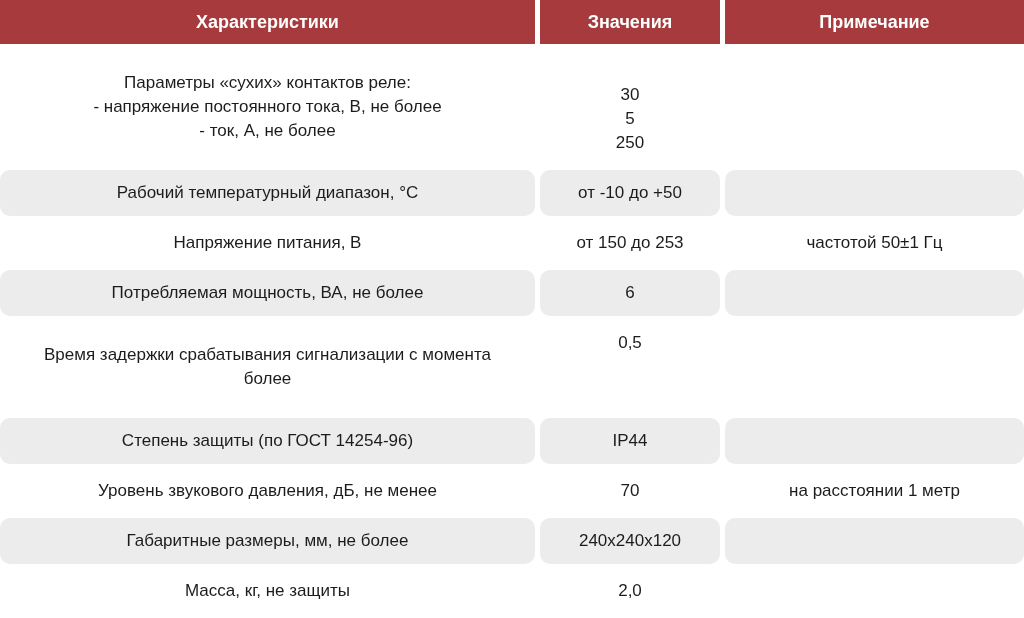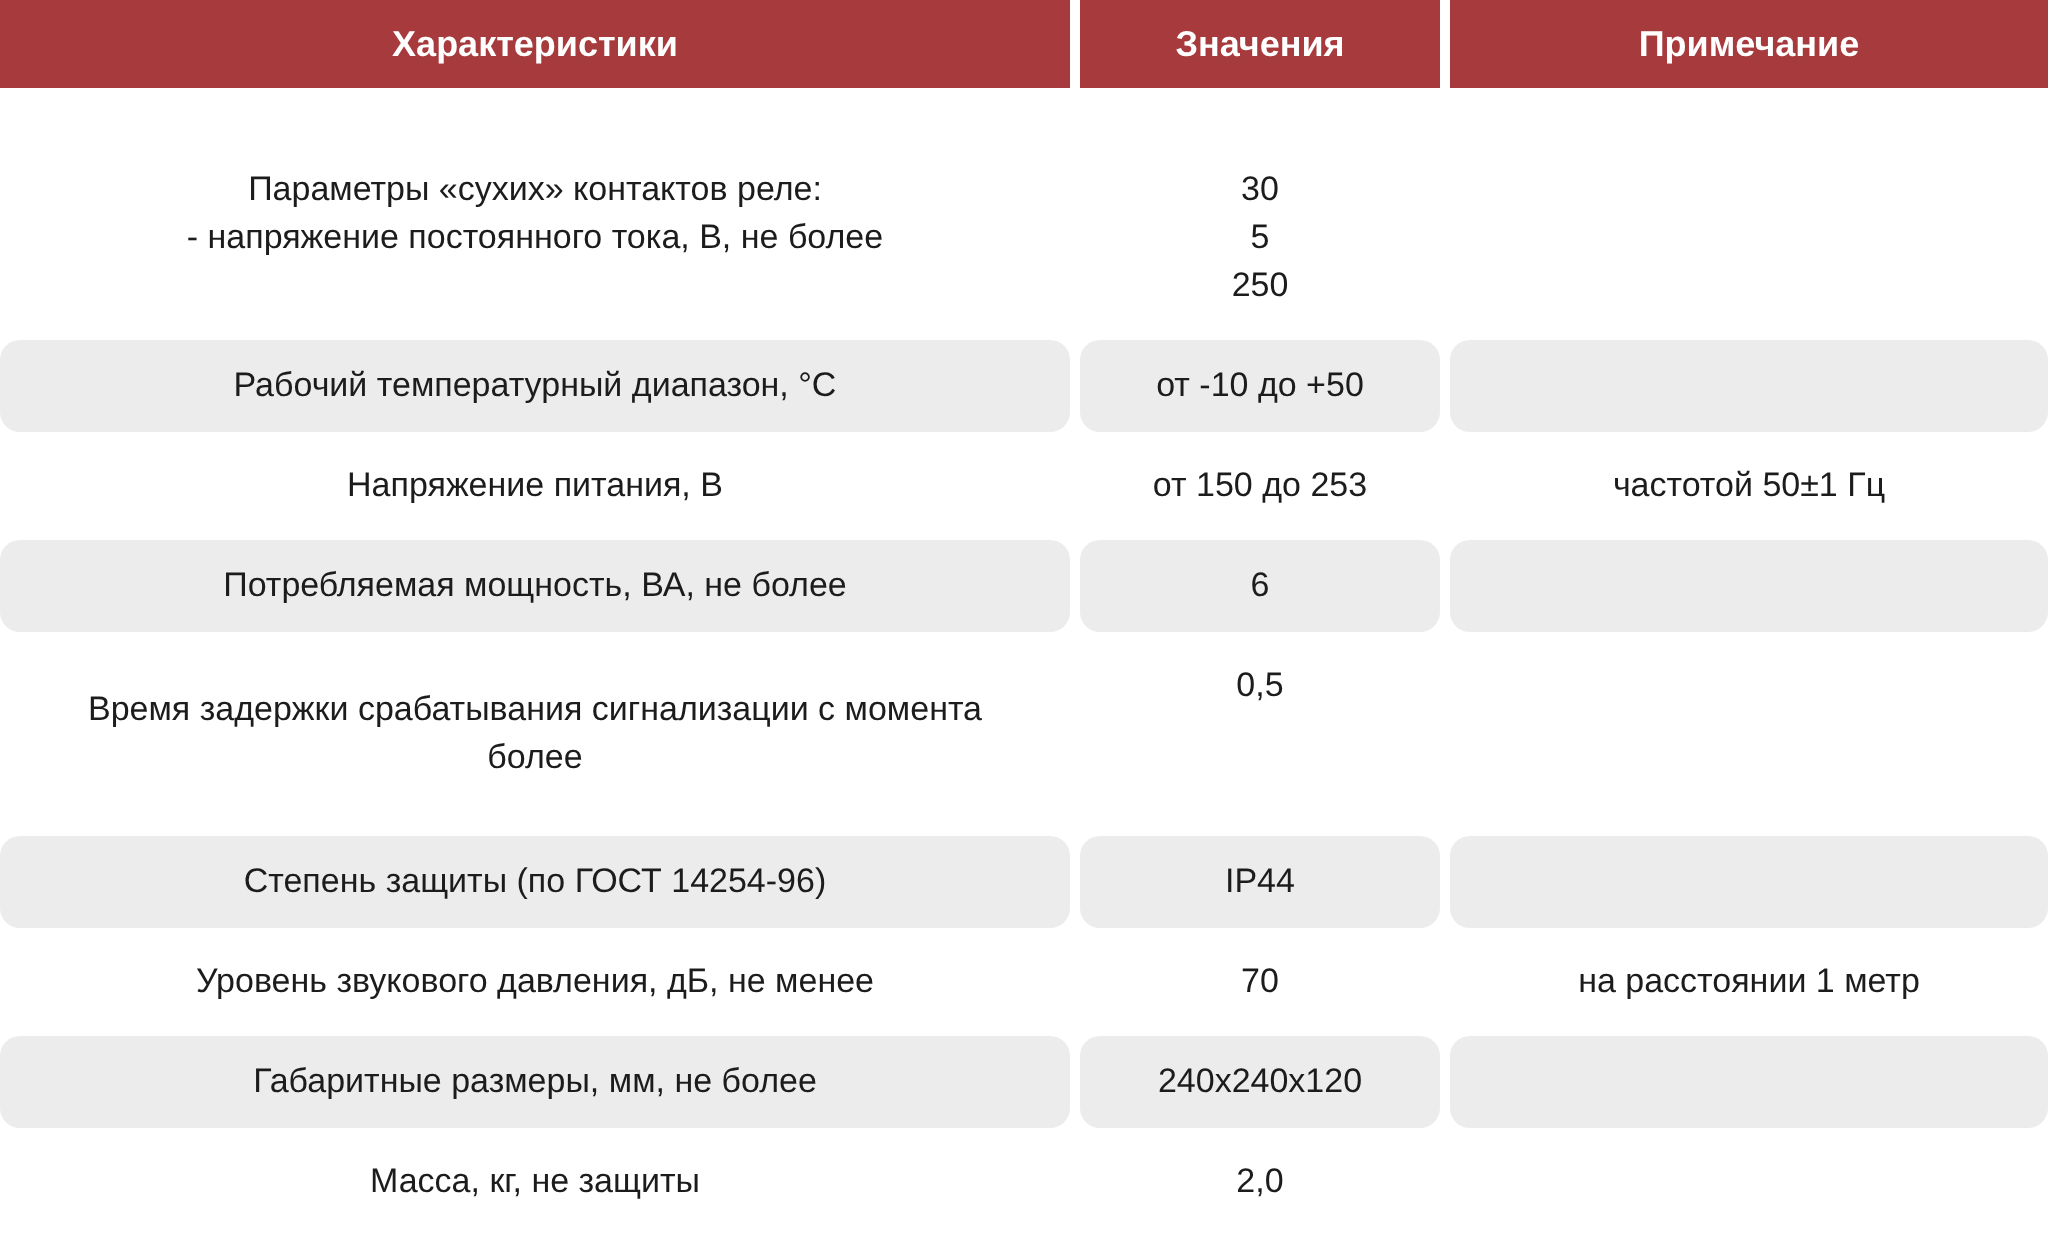--- a/index.html
+++ b/index.html
@@ -57,20 +57,21 @@
 
 <div class="spec-table">
   <div class="trow">
     <div class="hcell">Характеристики</div>
     <div class="hcell">Значения</div>
     <div class="hcell">Примечание</div>
   </div>
   <div class="tbody"><div class="trow"><div class="cell">
           <div class="line">Параметры «сухих» контактов реле:</div>
           <div class="line">- напряжение постоянного тока, В, не более</div>
+          <div class="line">- ток, А, не более</div>
         </div><div class="cell">
           <div class="line"></div>
           <div class="line">30</div>
           <div class="line">5</div>
           <div class="line">250</div>
         </div><div class="cell">
           <div class="line"></div>
           <div class="line"></div>
         </div></div><div class="trow"><div class="cell alt">
           <div class="line">Рабочий температурный диапазон, °С</div>

